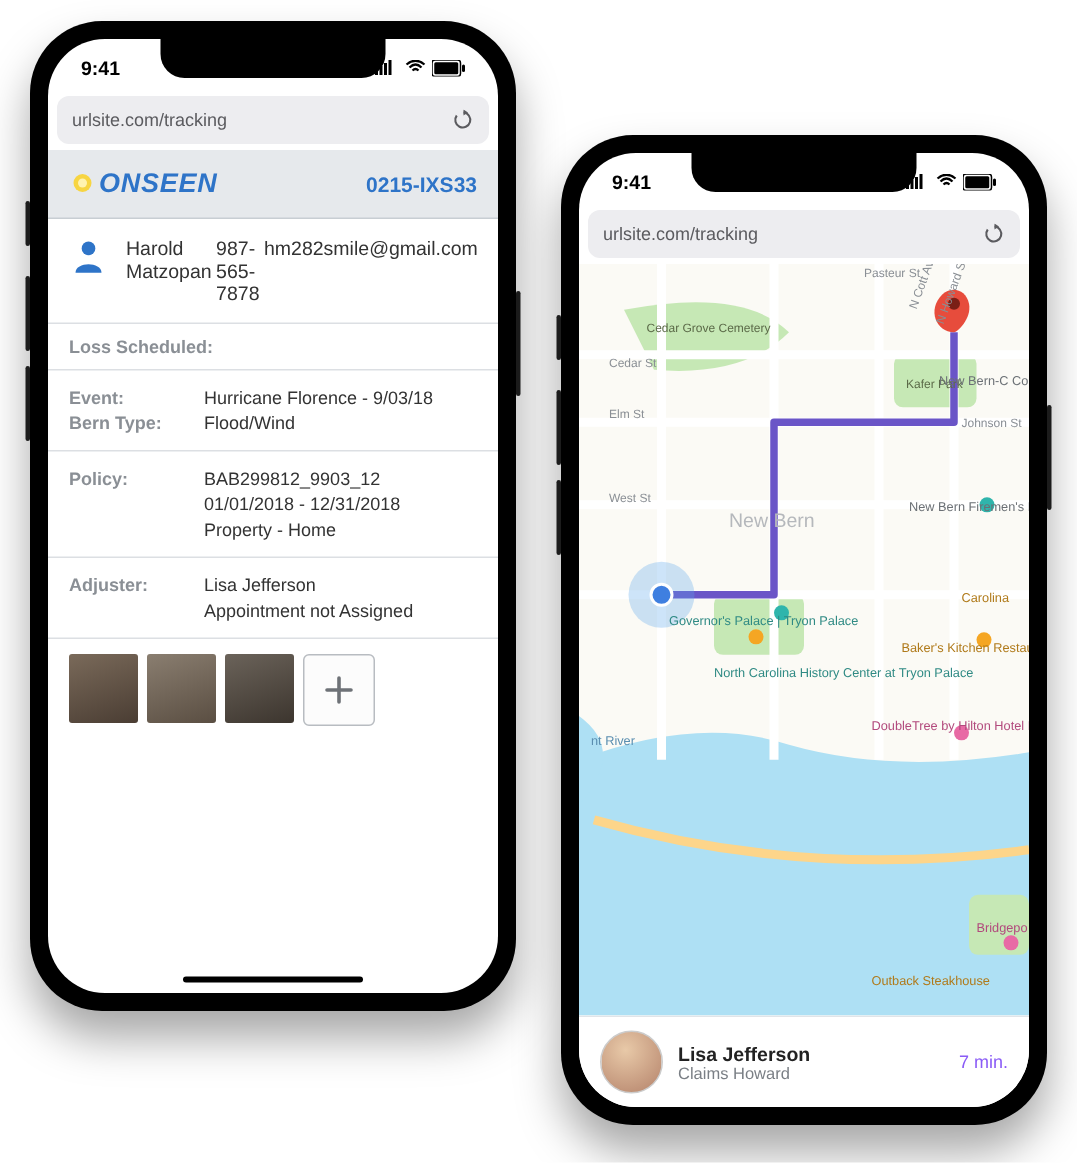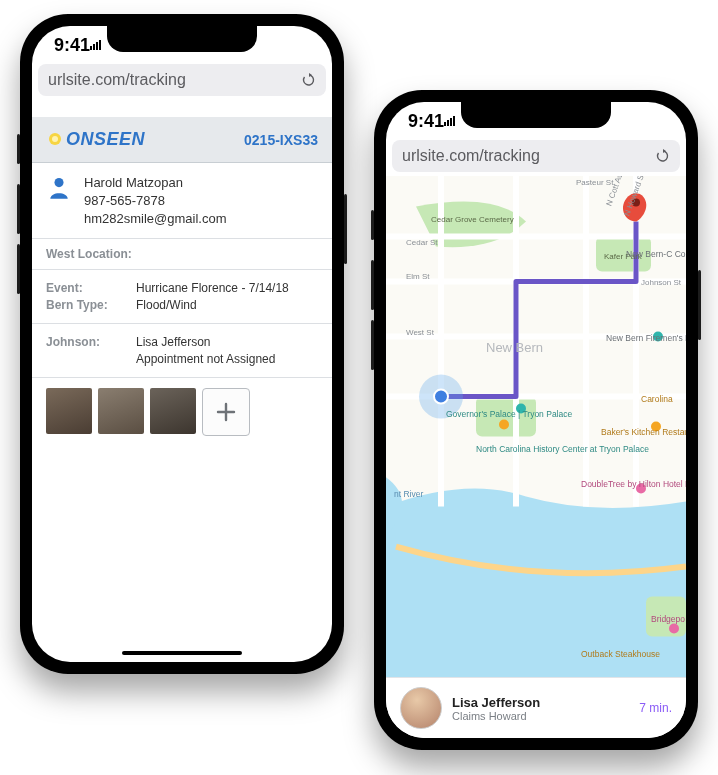--- a/index.html
+++ b/index.html
@@ -37,56 +37,56 @@
     width: 150px; height: 26px;
     background: #000;
     border-bottom-left-radius: 16px;
     border-bottom-right-radius: 16px;
     z-index: 50;
   }
   .status-bar {
     height: 38px;
     display: flex;
     align-items: center;
+    justify-content: space-between;
     padding: 0 22px;
-    font-size: 18px;
+    font-size: 13px;
     font-weight: 600;
     box-sizing: border-box;
   }
   .status-icons { display:flex; gap:4px; align-items:center; }
   .url-bar {
     height: 32px;
     margin: 0 6px 4px 6px;
     background: #ededf0;
     border-radius: 8px;
     display: flex;
     align-items: center;
     justify-content: space-between;
     padding: 0 10px;
-    font-size: 16px;
+    font-size: 12px;
     color: #5b5b5f;
   }
   .content { flex:1; overflow:hidden; }
   
   .header-row {
     display:flex; align-items:center; justify-content:space-between;
     padding: 12px 14px;
     background: #e6e9ec;
     border-bottom: 1px solid #c8ced3;
-    margin-top: 17px;
   }
   .logo { display:flex; align-items:center; gap:2px; }
   .logo-text { font-weight:700; font-size:18px; letter-spacing:0.5px; color:#2e74c8; font-style:italic;}
   .claim-no { font-weight:700; color:#2e74c8; font-size:14px; }
   .contact-row {
     display:flex; gap:12px; padding: 12px 14px;
     border-bottom:1px solid #dcdfe3; font-size:13px; color:#333;
   }
   .person-icon { width:26px; height:26px; flex-shrink:0; }
-  .contact-lines { display:flex; flex-direction:column; gap:3px; }
+  .contact-lines { display:flex; flex-direction:row; gap:3px; }
   .section { padding: 8px 14px; border-bottom:1px solid #dcdfe3; font-size:12px; }
   .label { color:#8a8f95; font-weight:600; }
   .kv-row { display:flex; gap:0; margin:3px 0; }
   .kv-row .label { width:90px; flex-shrink:0; }
   .val { color:#333; font-weight:500; }
   .thumbs { display:flex; gap:6px; padding:10px 14px; }
   .thumb { width:46px; height:46px; border-radius:2px; }
   .add-thumb {
     width:46px; height:46px; border:1px solid #b8bcC1; border-radius:4px;
     display:flex; align-items:center; justify-content:center;
@@ -178,38 +178,52 @@
             <path d="M4 22 C4 15 20 15 20 22 Z" fill="#2e74c8"></path>
           </svg>
         <div class="contact-lines">
           <span>Harold Matzopan</span>
           <span>987-565-7878</span>
           <span>hm282smile@gmail.com</span>
         </div>
       </div>
 
       <div class="section">
-        <div class="label">West  Location:</div>
+        <div class="label">Loss  Scheduled:</div>
       </div>
 
       <div class="section">
         <div class="kv-row">
             <span class="label">Event:</span>
-            <span class="val">Hurricane Florence - 7/14/18</span>
+            <span class="val">Hurricane Florence - 9/03/18</span>
           </div>
         <div class="kv-row">
             <span class="label">Bern Type:</span>
             <span class="val">Flood/Wind</span>
           </div>
       </div>
 
-
       <div class="section">
         <div class="kv-row">
-            <span class="label">Johnson:</span>
+            <span class="label">Policy:</span>
+            <span class="val">BAB299812_9903_12</span>
+          </div>
+        <div class="kv-row">
+            <span class="label"></span>
+            <span class="val">01/01/2018 - 12/31/2018</span>
+          </div>
+        <div class="kv-row">
+            <span class="label"></span>
+            <span class="val">Property - Home</span>
+          </div>
+      </div>
+
+      <div class="section">
+        <div class="kv-row">
+            <span class="label">Adjuster:</span>
             <span class="val">Lisa Jefferson</span>
           </div>
         <div class="kv-row">
             <span class="label"></span>
             <span class="val">Appointment not Assigned</span>
           </div>
       </div>
 
       <div class="thumbs">
         <div class="thumb" style="background:linear-gradient(160deg,#7a6a5a,#4a3d33)"></div>

